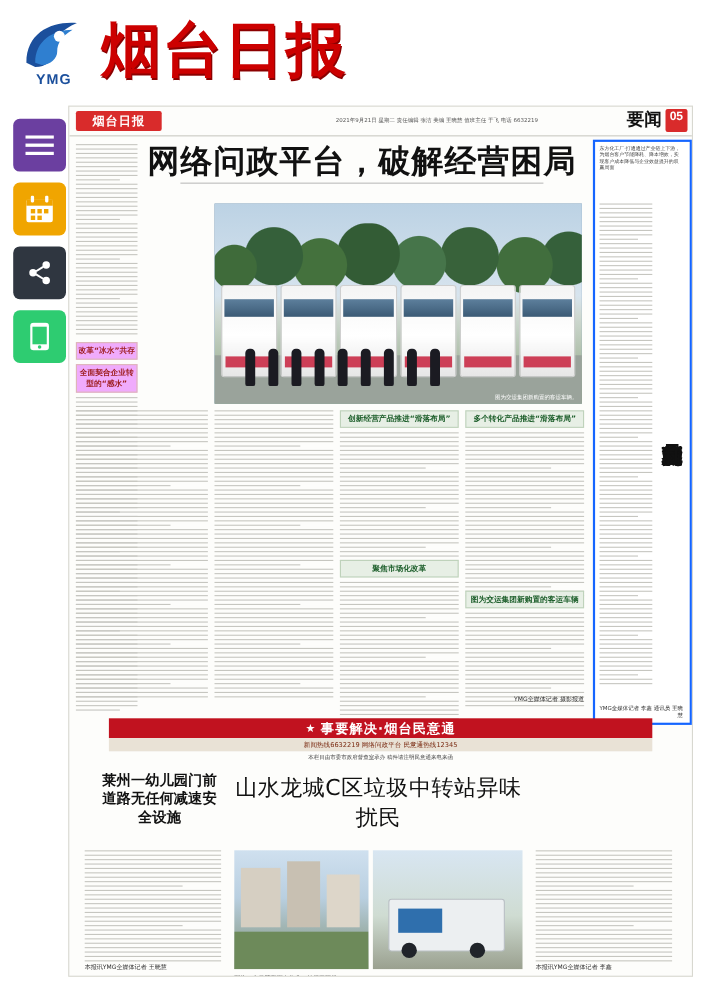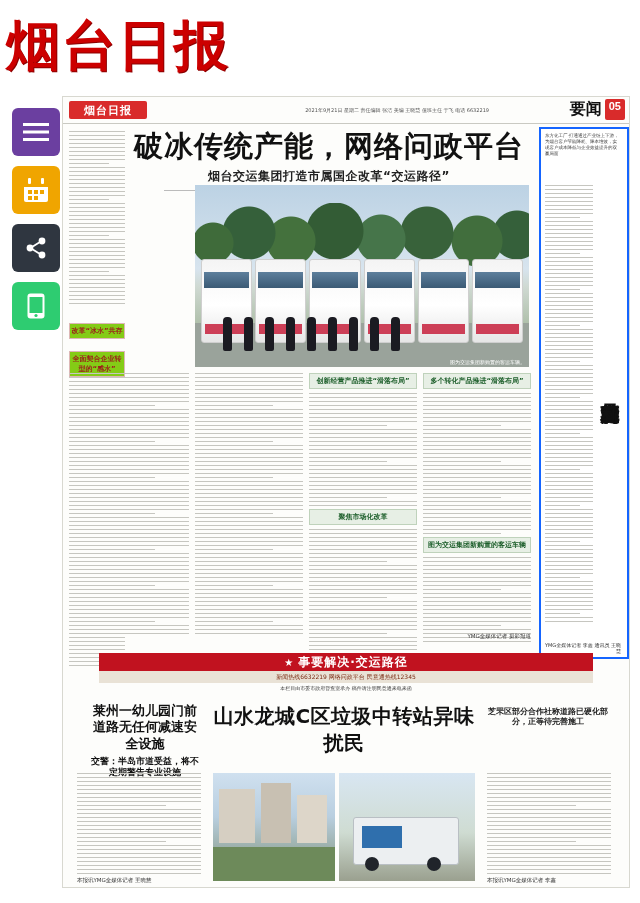--- a/index.html
+++ b/index.html
@@ -139,21 +139,21 @@
   }
   
   .bt1{
     position:absolute;left:28px;top:606px;width:108px;text-align:center;
     font-size:13px;font-weight:bold;color:#111;line-height:1.25;
   }
   .bt1 .sm{display:block;font-size:9px;font-weight:bold;margin-top:4px;}
   .bt2{
     position:absolute;left:150px;top:606px;width:262px;text-align:center;
   }
-  .bt2 .h{font-size:20px;font-weight:bold;color:#111;letter-spacing:.5px;}
+  .bt2 .h{font-size:20px;font-weight:normal;color:#111;letter-spacing:.5px;}
   .bt2 .s{margin-top:4px;font-size:10px;color:#222;font-weight:bold;}
   .bt3{
     position:absolute;left:424px;top:606px;width:122px;text-align:center;
   }
   .bt3 .h{font-size:12px;font-weight:bold;color:#111;line-height:1.3;}
   .bt3 .s{margin-top:4px;font-size:8px;color:#222;font-weight:bold;line-height:1.3;}
   
   .photo-b1{
     position:absolute;left:150px;top:676px;width:122px;height:108px;overflow:hidden;
     background:linear-gradient(#cfe0ef 0%,#b9cfe0 40%,#7e8f72 100%);
@@ -171,21 +171,21 @@
   .photo-b2 .wheel{position:absolute;bottom:10px;width:14px;height:14px;border-radius:50%;background:#20242a;}
   .photo-b2 .w1{left:26px;} .photo-b2 .w2{left:88px;}
   
   .col{position:absolute;}
   .line{height:1px;background:#c6c6c0;margin-bottom:3px;}
   .line.s{width:72%;}
   .mini-head{
     background:#e7efe5;border:1px solid #bfd2bb;color:#1c5e2a;
     font-size:7px;text-align:center;padding:2px 0;margin-bottom:4px;font-weight:bold;
   }
-  .mini-head.red{background:#84cc16;border-color:#ddb7b7;color:#9c1c1c;margin-top:12px;}
+  .mini-head.red{background:#f0abfc;border-color:#ddb7b7;color:#9c1c1c;}
   
   .highlight-box{
     position:absolute;left:476px;top:30px;width:86px;height:528px;
     border:2px solid #1565ff;background:#ffffff;
   }
   .hl-title{
     position:absolute;right:6px;top:44px;width:56px;
     font-size:19px;font-weight:bold;color:#111;line-height:1.12;text-align:center;
     writing-mode:vertical-rl;height:430px;
   }
@@ -194,20 +194,30 @@
   }
   .hl-foot{
     position:absolute;left:4px;bottom:3px;width:76px;font-size:5px;color:#333;text-align:right;
   }
   .caption{font-size:5.5px;color:#333;line-height:1.4;}
 </style>
 </head>
 <body>
 
 <div class="masthead">
+  <div class="ymg-logo">
+    <div class="ymg-swirl">
+      <svg width="62" height="46" viewBox="0 0 62 46">
+        <path d="M6 40 C6 12 30 2 52 4 C38 10 30 18 30 30 C30 38 24 44 14 44 Z" fill="#1b4f9c"></path>
+        <path d="M14 40 C14 20 30 10 48 10 C38 16 34 22 34 30 C34 36 28 42 20 42 Z" fill="#2f7fd0"></path>
+        <circle cx="36" cy="16" r="5" fill="#ffffff"></circle>
+      </svg>
+    </div>
+    <div class="ymg-text">YMG</div>
+  </div>
   <div class="masthead-title">烟台日报</div>
 </div>
 
 <div class="left-rail">
   <div class="rail-btn rail-menu">
     <span>
       <svg width="26" height="18" viewBox="0 0 26 18">
           <rect width="26" height="3" y="0" fill="#fff"></rect>
           <rect width="26" height="3" y="7.5" fill="#fff"></rect>
           <rect width="26" height="3" y="15" fill="#fff"></rect>
@@ -258,22 +268,21 @@
       <div class="np-head-meta">2021年9月21日 星期二
 责任编辑 张洁 美编 王晓慧
 值班主任 于飞 电话 6632219</div>
       <div class="np-section">
         <span class="label">要闻</span>
         <span class="num">05</span>
       </div>
     </div>
 
     <div class="headline">
-      <div class="h1">破冰传统产能，网络问政平台</div>
-      <div class="sub">烟台交运集团打造市属国企改革“交运路径”</div>
+      <div class="h1">网络问政平台，破解经营困局</div>
       <div class="rule"></div>
     </div>
 
     <div class="hero">
       <div class="sky"></div>
       <div class="trees"></div>
       <div class="ground"></div>
       <div class="busrow">
         <div class="bus"></div>
           <div class="bus"></div>
@@ -824,34 +833,32 @@
             <div class="line s"></div>
             <div class="line"></div>
             <div class="line"></div>
           </div>
       </div>
       <div class="hl-foot">YMG全媒体记者 李鑫 通讯员 王晓慧</div>
     </div>
 
     <div class="red-banner">
       <span class="star">★</span>
-      <span>事要解决·交运路径</span>
+      <span>事要解决·烟台民意通</span>
     </div>
     <div class="banner-sub">新闻热线6632219 网络问政平台 民意通热线12345</div>
     <div class="banner-sub2">本栏目由市委市政府督查室承办 稿件请注明民意通来电来函</div>
 
     <div class="bt1">
       <span>莱州一幼儿园门前道路无任何减速安全设施</span>
-      <span class="sm">交警：半岛市道受益，将不定期警告专业设施</span>
     </div>
     <div class="bt2">
       <div class="h">山水龙城C区垃圾中转站异味扰民</div>
     </div>
     <div class="bt3">
-      <div class="s">芝罘区部分合作社称道路已硬化部分，正等待完善施工</div>
     </div>
 
     <div class="photo-b1">
       <div class="bld"></div>
         <div class="bld2"></div>
         <div class="bld3"></div>
         <div class="grn"></div>
     </div>
     <div class="photo-b2">
       <div class="truck"></div>

